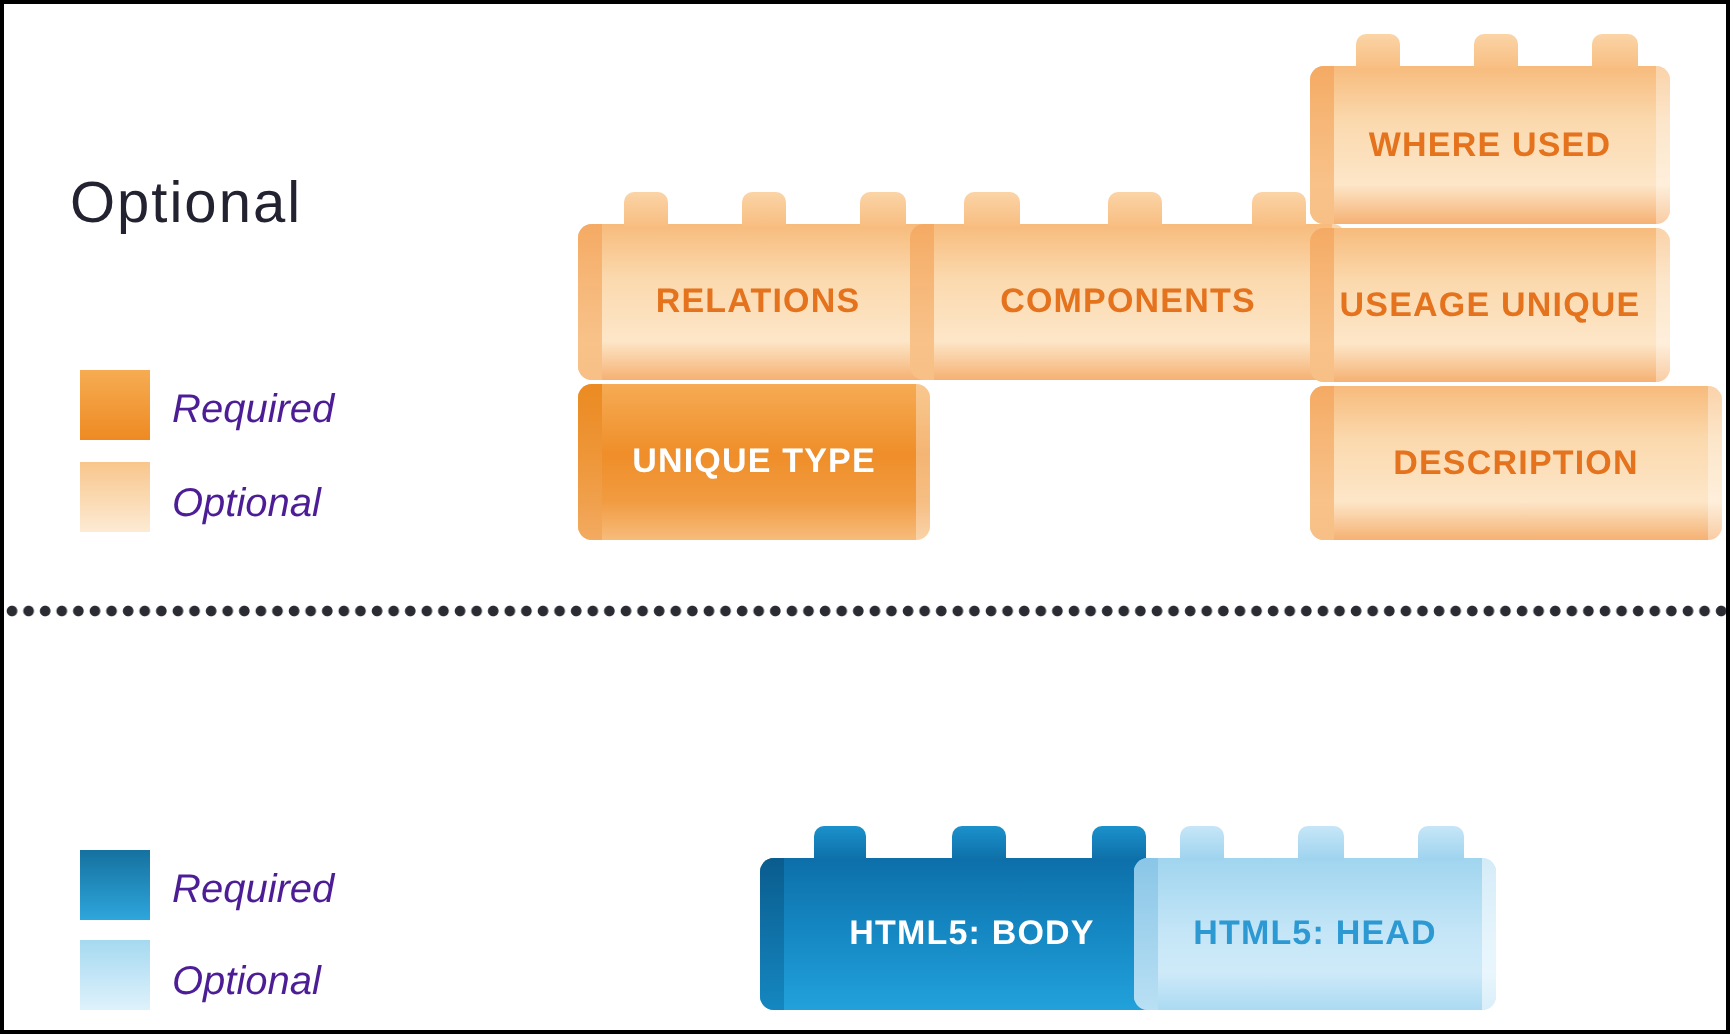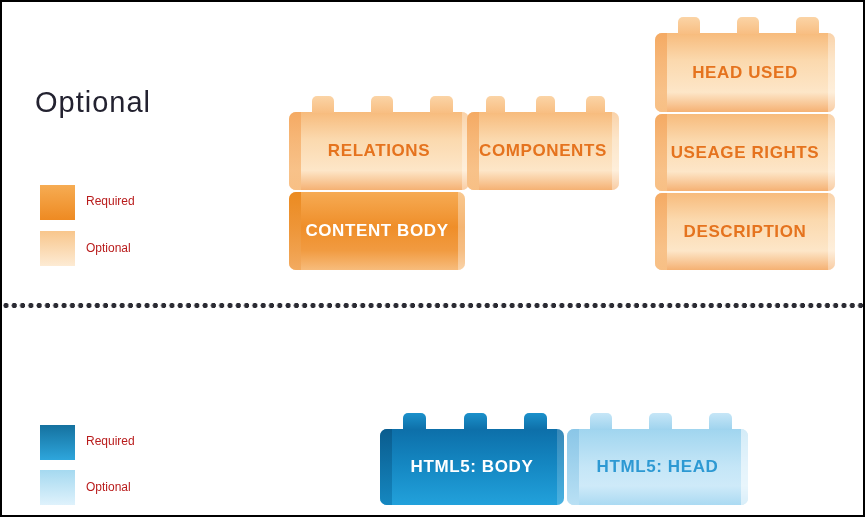--- a/index.html
+++ b/index.html
@@ -7,21 +7,21 @@
   #canvas{
     position:relative;width:865px;height:517px;box-sizing:border-box;
     border:2px solid #000;background:#fff;overflow:hidden;
   }
   .section-title{
     position:absolute;color:#232230;font-size:29px;font-weight:400;
     letter-spacing:1px;line-height:1;
   }
   
   .legend-swatch{position:absolute;width:35px;height:35px;}
-  .legend-label{position:absolute;color:#b91c1c;font-size:12px;line-height:1;}
+  .legend-label{position:absolute;color:#4c1d95;font-size:20px;line-height:1;font-style:italic;}
   .sw-o-req{background:linear-gradient(180deg,#F6AC53,#EE8A22);}
   .sw-o-opt{background:linear-gradient(180deg,#F8C68C,#FDEBD4);}
   .sw-b-req{background:linear-gradient(180deg,#15719F,#2EA6DC);}
   .sw-b-opt{background:linear-gradient(180deg,#A5D9F0,#DFF2FC);}
   
   .divider{
     position:absolute;left:0;right:0;top:300px;height:7px;
     background-image:radial-gradient(circle at 4px 3.5px,#2B2B33 2.4px,rgba(0,0,0,0) 2.9px);
     background-size:8.3px 7px;background-repeat:repeat-x;
   }
@@ -45,21 +45,21 @@
   
   .o-opt{background:linear-gradient(180deg,#F7BB7C 0%,#FBD9AE 35%,#FDE6C8 75%,#F5B173 100%);}
   .o-opt .lbl{color:#E5731E;}
   .o-opt::before{background:linear-gradient(180deg,#F4A75F,#F8C288);opacity:.85;}
   .o-opt .stud{background:linear-gradient(180deg,#FBD4A6,#F8BE82);}
   
   .o-req{background:linear-gradient(180deg,#F6AB54 0%,#EF8E29 45%,#F19B41 75%,#F7BC7C 100%);}
   .o-req .lbl{color:#FFFFFF;}
   .o-req::before{background:linear-gradient(180deg,#EA871B,#F2A95E);opacity:.9;}
   
-  .b-req{background:linear-gradient(180deg,#0D6FA9 0%,#1486C1 45%,#22A1DB 100%);}
+  .b-req{background:linear-gradient(180deg,#0D6FA9 0%,#1486C1 45%,#22A1DB 100%);padding-left:28px;}
   .b-req .lbl{color:#FFFFFF;}
   .b-req::before{background:linear-gradient(180deg,#0A5C8E,#1587C0);}
   .b-req::after{background:rgba(255,255,255,0.18);}
   .b-req .stud{background:linear-gradient(180deg,#1B91CB,#0E6FA8);}
   
   .b-opt{background:linear-gradient(180deg,#A0D5EF 0%,#C5E6F7 50%,#CEEAF9 75%,#ABDAF2 100%);}
   .b-opt .lbl{color:#2D99D3;}
   .b-opt::before{background:linear-gradient(180deg,#8AC6E7,#B9E0F4);}
   .b-opt::after{background:rgba(255,255,255,0.55);}
   .b-opt .stud{background:linear-gradient(180deg,#C6E6F7,#9ED3EE);}
@@ -73,47 +73,47 @@
 
   <div class="legend-swatch sw-o-req" style="left:38px;top:183px;"></div>
   <div class="legend-label" style="left:84px;top:193px;">Required</div>
   <div class="legend-swatch sw-o-opt" style="left:38px;top:229px;"></div>
   <div class="legend-label" style="left:84px;top:240px;">Optional</div>
 
   <div class="brick o-opt" style="left:653px;top:31px;width:180px;height:79px;">
     <i class="stud s1"></i>
     <i class="stud s2"></i>
     <i class="stud s3"></i>
-    <b class="lbl">HEAD USED</b>
+    <b class="lbl">WHERE USED</b>
   </div>
 
   <div class="brick o-opt" style="left:287px;top:110px;width:180px;height:78px;">
     <i class="stud s1"></i>
     <i class="stud s2"></i>
     <i class="stud s3"></i>
     <b class="lbl">RELATIONS</b>
   </div>
 
-  <div class="brick o-opt" style="left:465px;top:110px;width:152px;height:78px;">
+  <div class="brick o-opt" style="left:453px;top:110px;width:182px;height:78px;padding-left:36px;">
     <i class="stud s1"></i>
     <i class="stud s2"></i>
     <i class="stud s3"></i>
     <b class="lbl">COMPONENTS</b>
   </div>
 
   <div class="brick o-opt" style="left:653px;top:112px;width:180px;height:77px;">
-    <b class="lbl">USEAGE RIGHTS</b>
+    <b class="lbl">USEAGE UNIQUE</b>
   </div>
 
   <div class="brick o-req" style="left:287px;top:190px;width:176px;height:78px;">
-    <b class="lbl">CONTENT BODY</b>
+    <b class="lbl">UNIQUE TYPE</b>
   </div>
 
 
-  <div class="brick o-opt" style="left:653px;top:191px;width:180px;height:77px;">
+  <div class="brick o-opt" style="left:653px;top:191px;width:180px;height:77px;padding-left:26px;">
     <b class="lbl">DESCRIPTION</b>
   </div>
 
   <div class="divider"></div>
 
 
   <div class="legend-swatch sw-b-req" style="left:38px;top:423px;"></div>
   <div class="legend-label" style="left:84px;top:433px;">Required</div>
   <div class="legend-swatch sw-b-opt" style="left:38px;top:468px;"></div>
   <div class="legend-label" style="left:84px;top:479px;">Optional</div>

